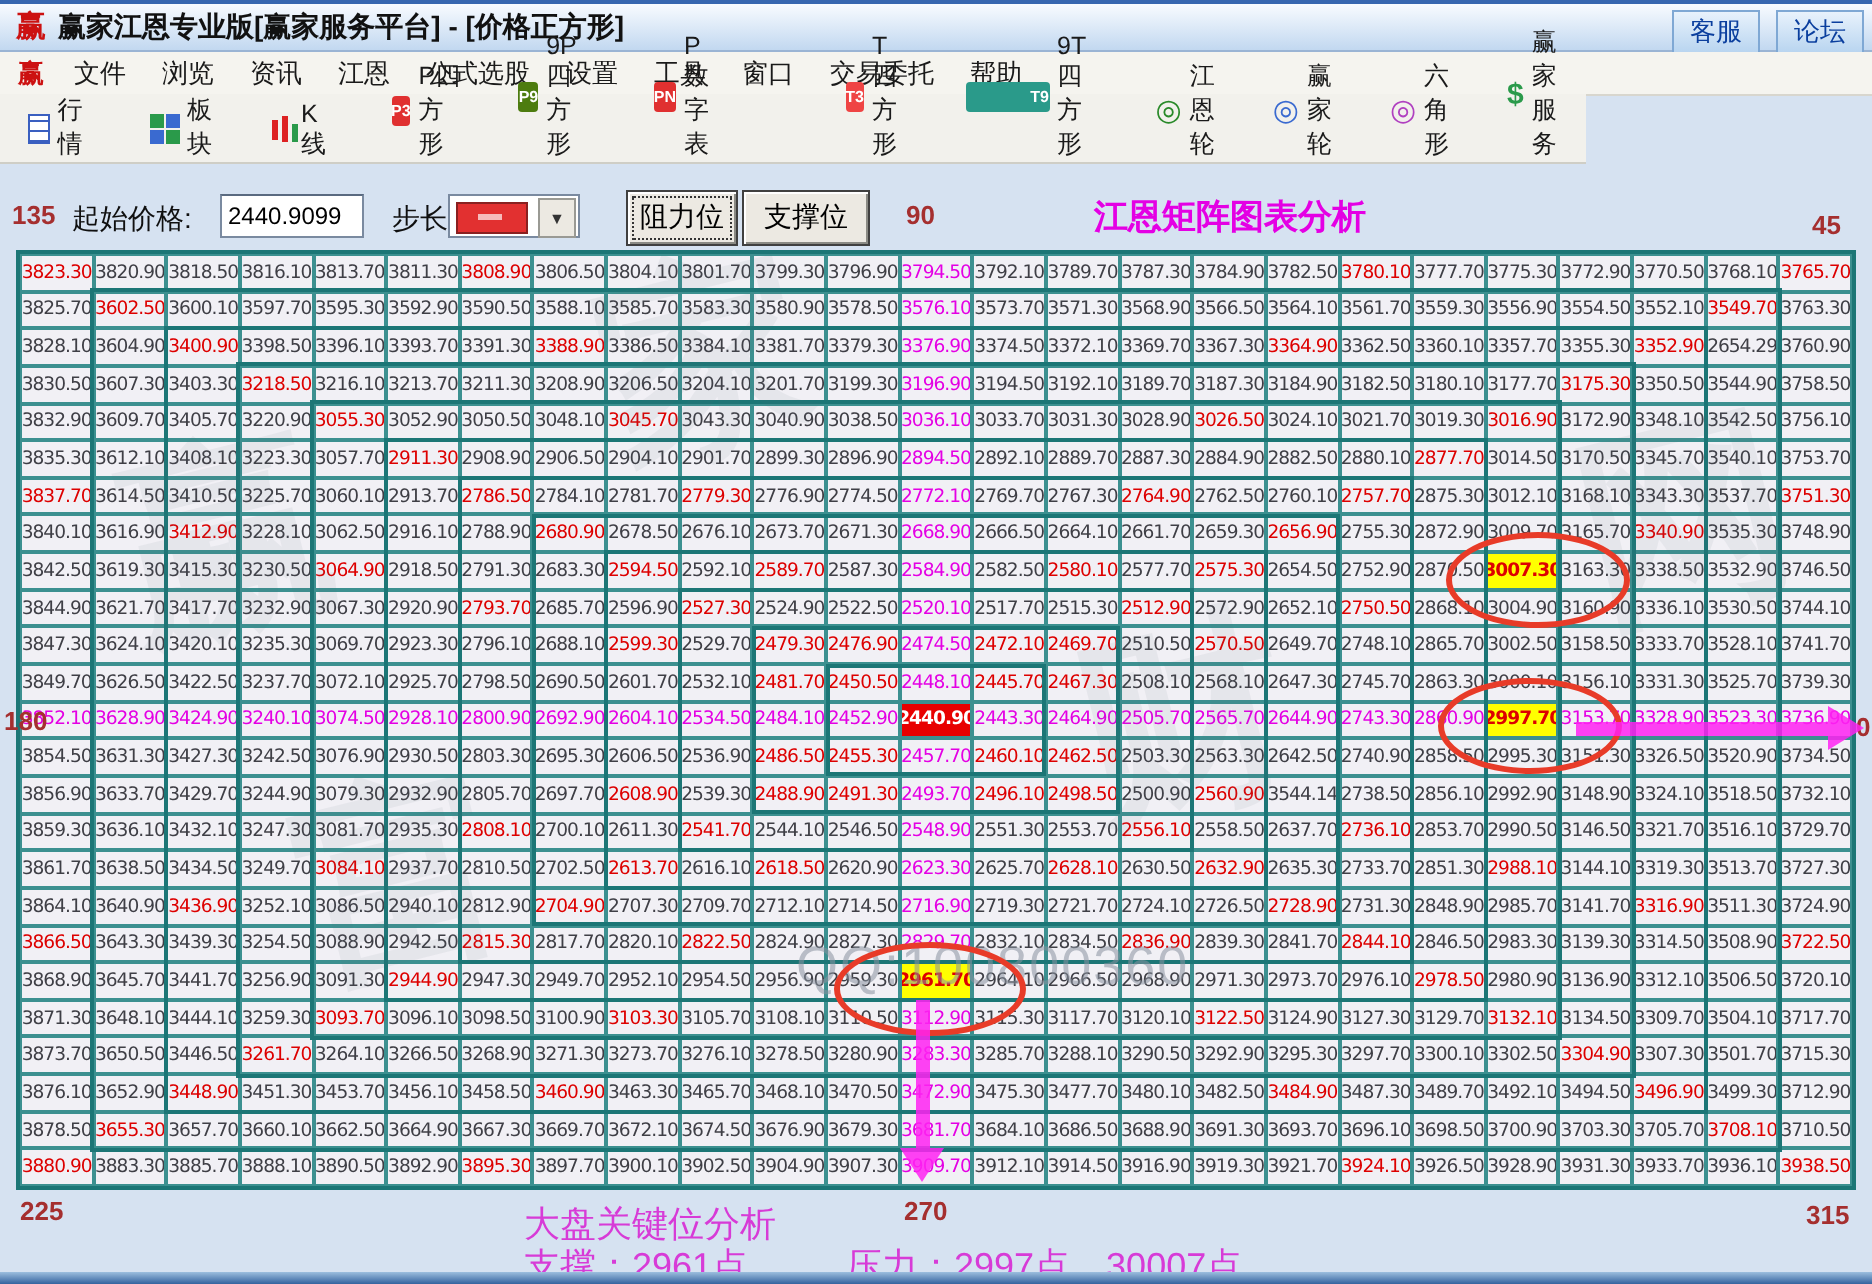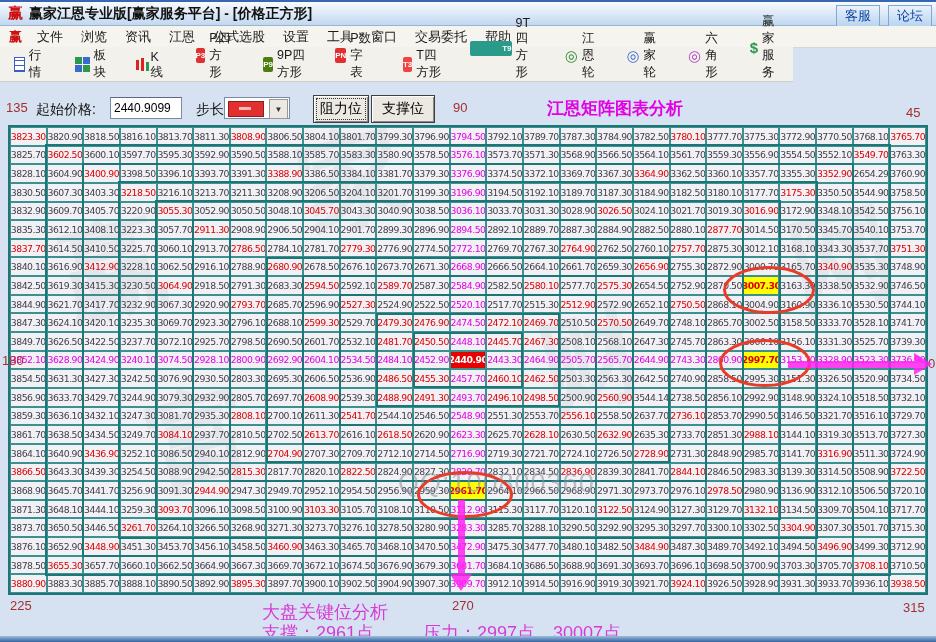--- a/index.html
+++ b/index.html
@@ -31,21 +31,21 @@
     background:repeating-linear-gradient(0deg,#3a5fc0 0 1px,#fff 1px 5px),repeating-linear-gradient(90deg,#3a5fc0 0 1px,rgba(255,255,255,0) 1px 5px)}
   .blocks{width:15px;height:15px;display:grid;grid-template-columns:7px 7px;grid-template-rows:7px 7px;gap:1px}
   .blocks i{background:#2a9a4a}.blocks i:nth-child(2){background:#3a6ad0}.blocks i:nth-child(3){background:#3a6ad0}
   .kline{width:15px;height:15px;position:relative}
   .kline i{position:absolute;width:3px}
   .kline i:nth-child(1){left:1px;top:2px;height:10px;background:#d22}
   .kline i:nth-child(2){left:6px;top:0;height:13px;background:#d22}
   .kline i:nth-child(3){left:11px;top:4px;height:9px;background:#2a9a4a}
   
   .ctl-label{position:absolute;font-size:14px;color:#101010}
-  .angle{position:absolute;font-size:13px;font-weight:normal;color:#a52f2f}
+  .angle{position:absolute;font-size:13px;font-weight:bold;color:#a52f2f}
   #input-startprice{position:absolute;left:110px;top:97px;width:72px;height:22px;
     border:1px solid #7a8aa0;border-top-color:#5a6a80;background:#fff;font-size:12px;
     padding:0 0 0 3px;box-sizing:border-box;font-family:"Liberation Sans",sans-serif}
   #combo{position:absolute;left:224px;top:97px;width:66px;height:22px;background:#fff;
     border:1px solid #7a8aa0;box-sizing:border-box}
   #combo .swatch{position:absolute;left:3px;top:3px;width:34px;height:14px;background:#e23030;
     border:1px solid #8a2020}
   #combo .swatch::after{content:"";position:absolute;left:10px;top:5px;width:12px;height:3px;background:#f6baba}
   #combo .drop{position:absolute;right:1px;top:1px;width:17px;height:18px;background:#ece9e2;
     border:1px solid #9a9a94;display:flex;align-items:center;justify-content:center;
@@ -149,21 +149,21 @@
     </div>
     <div class="tool">
       <span class="chip" style="background: #4d7c0f;">P9</span>
       <span>9P四方形</span>
     </div>
     <div class="tool">
       <span class="chip" style="background: rgb(224, 48, 48);">PN</span>
       <span>P数字表</span>
     </div>
     <div class="tool">
-      <span class="chip" style="background: #ef4444;">T3</span>
+      <span class="chip" style="background: #ef4444; margin-left: 32px;">T3</span>
       <span>T四方形</span>
     </div>
     <div class="tool">
       <span class="chip" style="background: rgb(42, 154, 138); padding-left: 32px;">T9</span>
       <span>9T四方形</span>
     </div>
     <div class="tool">
       <span class="gicon" style="color: rgb(42, 138, 42);">◎</span>
       <span>江恩轮</span>
     </div>

